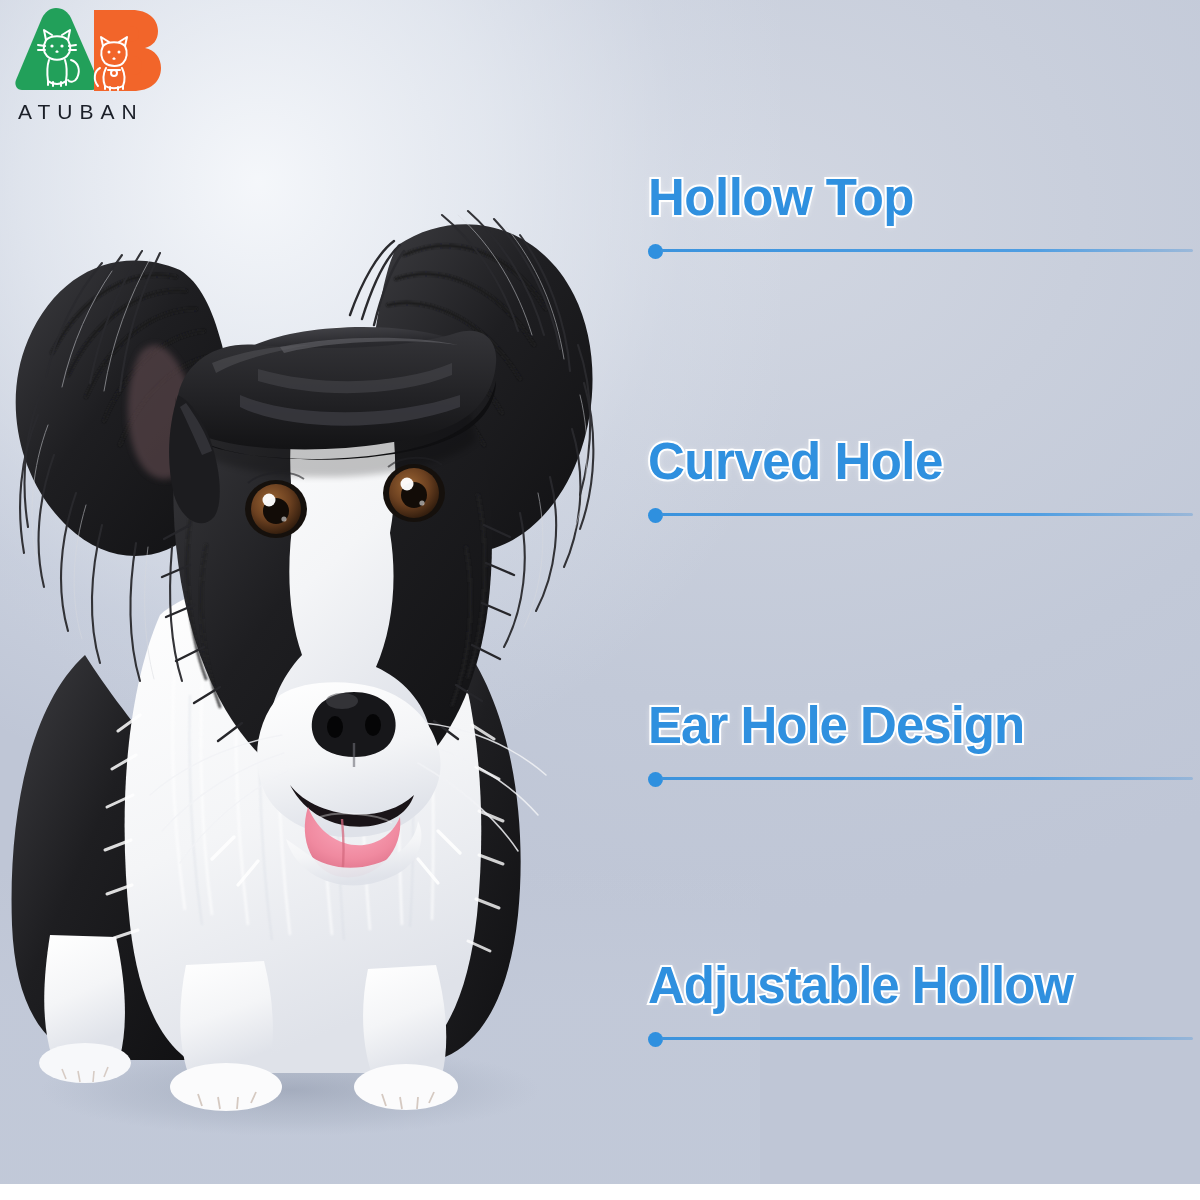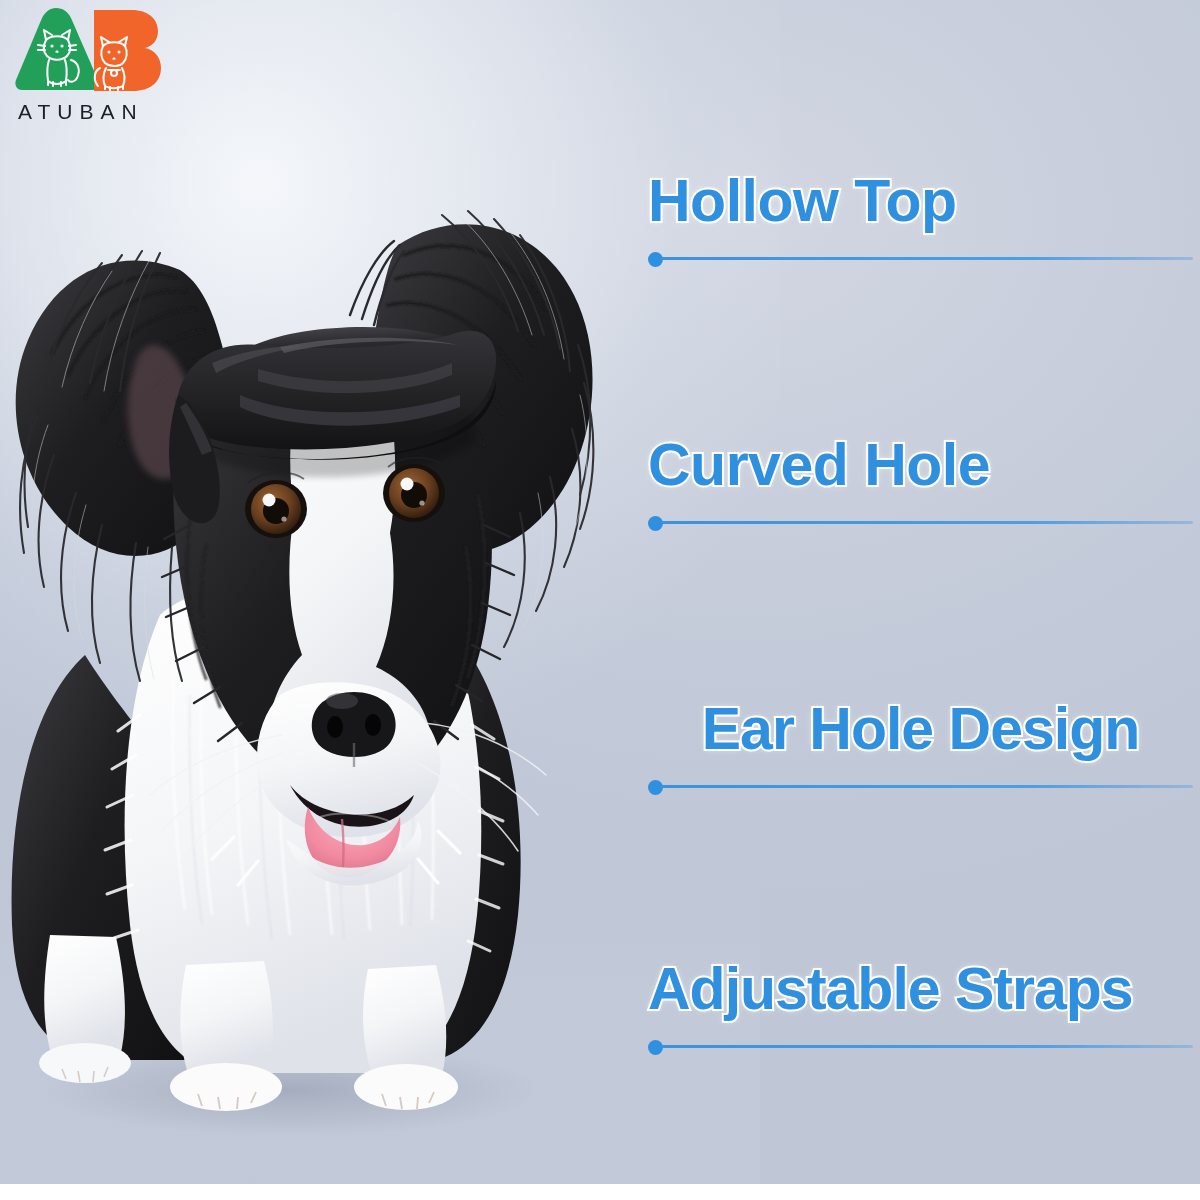--- a/index.html
+++ b/index.html
@@ -71,21 +71,21 @@
     height: 1105px;
   }
 
   
   .feature {
     position: absolute;
     left: 648px;
     width: 545px;
   }
   .feature-label {
-    font-size: 59px;
+    font-size: 51px;
     font-weight: bold;
     color: #2f90df;
     letter-spacing: -0.5px;
     line-height: 1.0;
     white-space: nowrap;
     -webkit-text-stroke: 4px #ffffff;
     paint-order: stroke fill;
     text-shadow:
       0 0 3px rgba(255,255,255,0.95),
       0 0 7px rgba(255,255,255,0.65);
@@ -109,21 +109,21 @@
     left: 13px;
     top: 6px;
     right: 0;
     height: 3px;
     background: linear-gradient(to right, #3b93dd 0%, #4f9ee2 70%, rgba(120,168,216,0.55) 100%);
     border-radius: 2px;
   }
 
   #feature-0 { top: 172px; }
   #feature-1 { top: 436px; }
-  #feature-2 { top: 700px; text-align: center; }
+  #feature-2 { top: 700px; }
   #feature-3 { top: 960px; }
   #feature-2 .feature-label, #feature-3 .feature-label { letter-spacing: -1px; }
 </style>
 </head>
 <body>
 
 <div id="page">
 
   <div id="backdrop-glow"></div>
   <div id="backdrop-floor"></div>
@@ -467,20 +467,20 @@
 
   <div class="feature" id="feature-2">
     <div class="feature-label">Ear Hole Design</div>
     <div class="feature-rule">
       <span class="dot"></span>
       <span class="line"></span>
     </div>
   </div>
 
   <div class="feature" id="feature-3">
-    <div class="feature-label">Adjustable Straps</div>
+    <div class="feature-label">Adjustable Hollow</div>
     <div class="feature-rule">
       <span class="dot"></span>
       <span class="line"></span>
     </div>
   </div>
 
 </div>
 
 </body></html>

